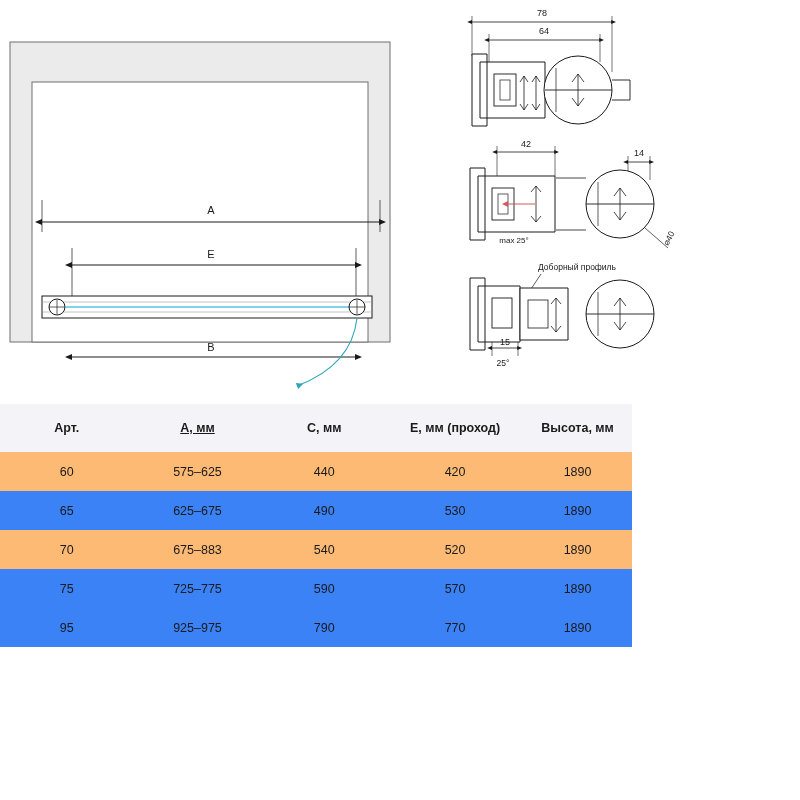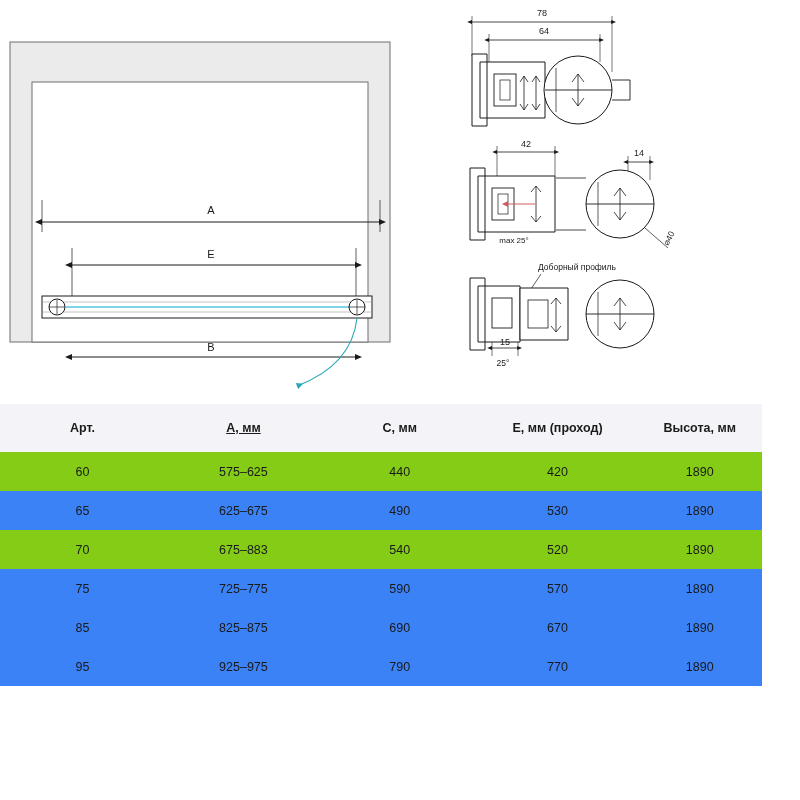--- a/index.html
+++ b/index.html
@@ -30,42 +30,42 @@
   }
   .drawing svg {
     display: block;
   }
 
   
   .spec-table {
     position: absolute;
     left: 0;
     top: 404px;
-    width: 762px;
+    width: 632px;
     border-collapse: collapse;
     font-size: 12.5px;
   }
   .spec-table thead th {
     background: #f4f4f8;
     font-weight: bold;
     font-size: 12.5px;
     padding: 17px 4px;
     text-align: center;
     color: #1a1a1a;
     border: none;
   }
   .spec-table tbody td {
     padding: 12.5px 4px;
     text-align: center;
     font-size: 12.5px;
     color: #1a1a1a;
     border: none;
   }
   .spec-table tbody tr.odd td {
-    background: #84cc16;
+    background: #fdba74;
   }
   .spec-table tbody tr.even td {
     background: #3b82f6;
   }
   .col-art { width: 176px; }
   .col-a   { width: 166px; text-decoration: underline; }
   .col-c   { width: 166px; }
   .col-e   { width: 166px; }
   .col-h   { width: 126px; }
 
@@ -278,27 +278,20 @@
         <td>1890</td>
       </tr>
       <tr class="even">
         <td>75</td>
         <td>725–775</td>
         <td>590</td>
         <td>570</td>
         <td>1890</td>
       </tr>
       <tr class="even">
-        <td>85</td>
-        <td>825–875</td>
-        <td>690</td>
-        <td>670</td>
-        <td>1890</td>
-      </tr>
-      <tr class="even">
         <td>95</td>
         <td>925–975</td>
         <td>790</td>
         <td>770</td>
         <td>1890</td>
       </tr>
     </tbody>
   </table>
 
 </div>

